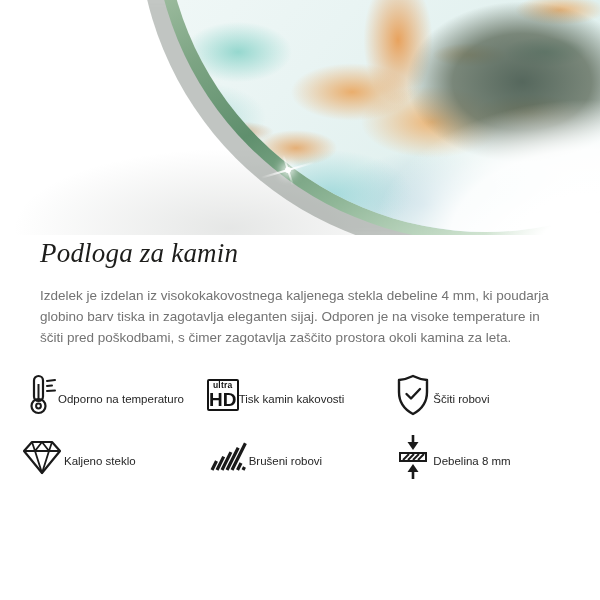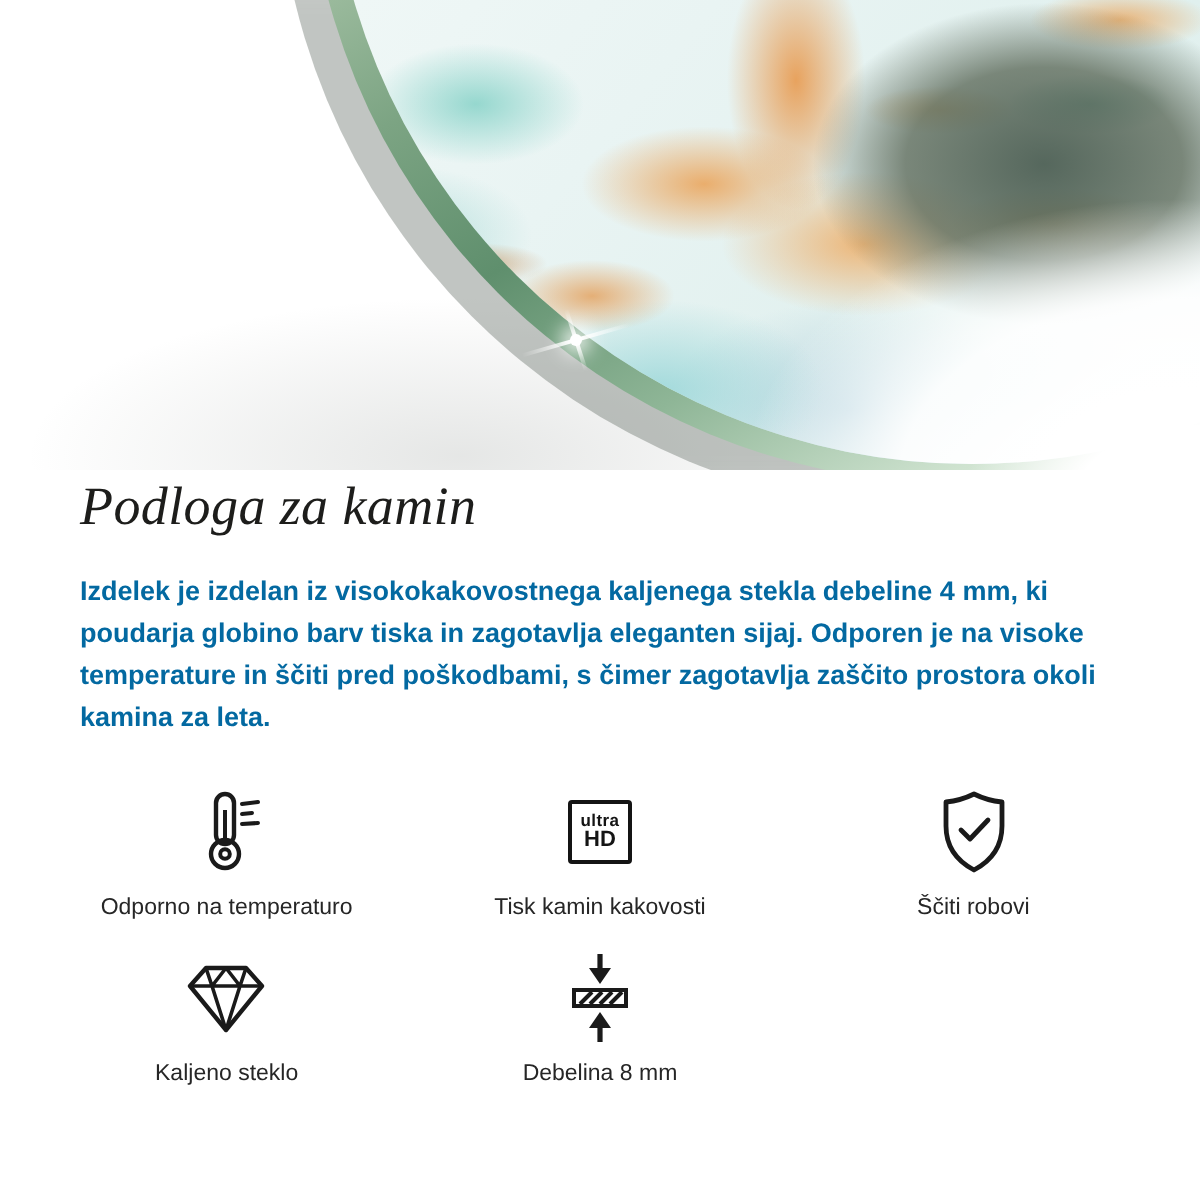--- a/index.html
+++ b/index.html
@@ -61,39 +61,39 @@
 
   
   .page-title {
     margin:2px 0 0 40px;
     font-family:"Liberation Serif", serif; font-weight:400;
     font-size:27px; line-height:32px; color:#1d1d1b; letter-spacing:0.2px;
   }
   .page-title span { display:block;font-style:italic; }
   .intro {
     margin:16px 0 0 40px; width:522px;
-    font-size:13.5px; line-height:21px; color:#0369a1;font-weight:bold;
+    font-size:13.5px; line-height:21px; color:#737373;
   }
 
   
   .features {
     margin:24px 20px 0 20px; width:560px;
     display:grid; grid-template-columns:repeat(3, 1fr); row-gap:16px;
   }
-  .feature { display:flex; flex-direction:column; align-items:center; }
+  .feature { display:flex; flex-direction:row; align-items:flex-start; }
   .icon-wrap { height:46px; display:flex; align-items:center; justify-content:center; }
-  .feature-label { margin-top:9px; font-size:11.5px; color:#262626; white-space:nowrap; }
+  .feature-label { margin-top:21px; font-size:11.5px; color:#262626; white-space:nowrap; }
   .icon-stroke { stroke:#1a1a1a; fill:none; }
   .uhd-box {
     width:32px; height:32px; border:2.5px solid #141414; border-radius:2px;
     display:flex; flex-direction:column; align-items:center; justify-content:center;
     color:#141414; font-weight:700; line-height:1;
   }
   .uhd-top { font-size:8.5px; letter-spacing:0.2px; }
-  .uhd-bottom { font-size:11px; margin-top:1px; }
+  .uhd-bottom { font-size:19px; margin-top:1px; }
 </style>
 </head>
 <body>
 
 <div class="hero">
   <div class="hero-wash"></div>
   <div class="glass-shadow"></div>
   <div class="glass-edge"></div>
   <div class="glass-art"></div>
   <div class="rim-fade"></div>
@@ -151,20 +151,36 @@
   <div class="feature">
     <div class="icon-wrap">
       <svg width="44" height="40" viewBox="0 0 44 40">
         <path class="icon-stroke" stroke-width="2.2" stroke-linejoin="round" d="M12 5 L32 5 L40 14 L22 36 L4 14 Z"></path>
         <path class="icon-stroke" stroke-width="1.8" stroke-linejoin="round" d="M4 14 L40 14 M12 5 L15 14 L22 5 L29 14 L32 5 M15 14 L22 36 L29 14"></path>
       </svg>
     </div>
     <div class="feature-label">Kaljeno steklo</div>
   </div>
 
+  <div class="feature">
+    <div class="icon-wrap">
+      <svg width="42" height="40" viewBox="0 0 42 40">
+        <g stroke="#1a1a1a" stroke-width="3.2" stroke-linecap="butt">
+          <line x1="5" y1="33" x2="9.5" y2="24"></line>
+          <line x1="10" y1="33" x2="16.7" y2="19.6"></line>
+          <line x1="15" y1="33" x2="23.9" y2="15.1"></line>
+          <line x1="20" y1="33" x2="31.2" y2="10.7"></line>
+          <line x1="25" y1="33" x2="38.4" y2="6.2"></line>
+          <line x1="30.5" y1="33" x2="34" y2="26"></line>
+          <line x1="36" y1="33" x2="37.5" y2="30"></line>
+        </g>
+      </svg>
+    </div>
+    <div class="feature-label">Brušeni robovi</div>
+  </div>
 
   <div class="feature">
     <div class="icon-wrap">
       <svg width="40" height="46" viewBox="0 0 40 46">
         <line class="icon-stroke" x1="20" y1="1" x2="20" y2="9" stroke-width="2.6"></line>
         <polygon points="14.5,8 25.5,8 20,16" fill="#1a1a1a"></polygon>
         <rect class="icon-stroke" x="7" y="19" width="26" height="8" stroke-width="2"></rect>
         <g stroke="#1a1a1a" stroke-width="2">
           <line x1="10" y1="26" x2="16" y2="20"></line>
           <line x1="15" y1="26" x2="21" y2="20"></line>

